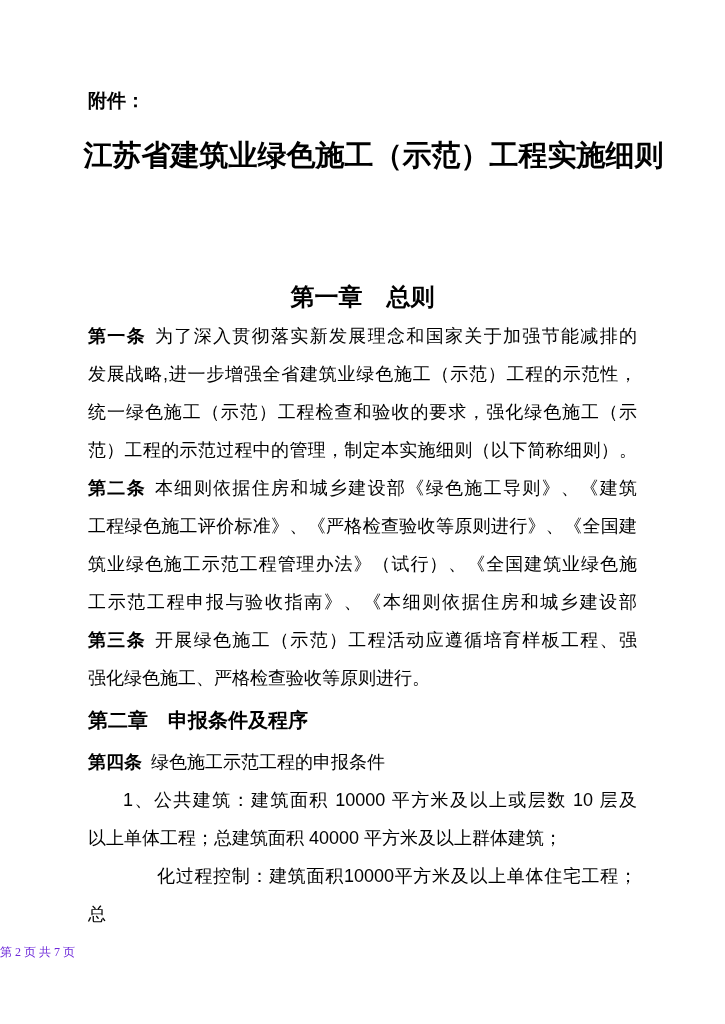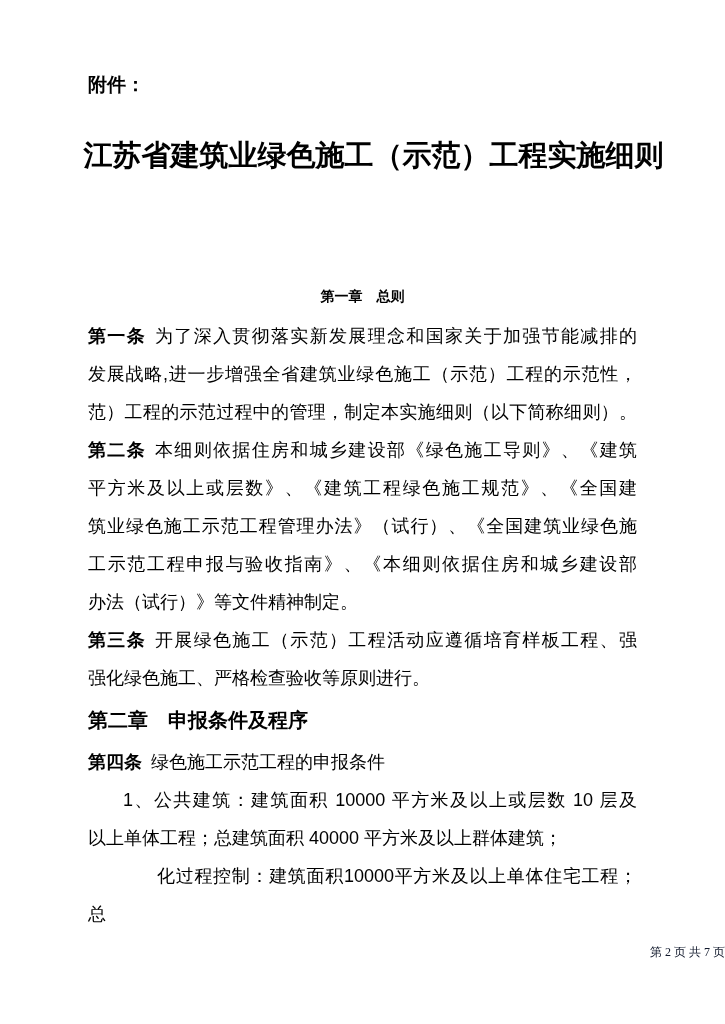--- a/index.html
+++ b/index.html
@@ -12,21 +12,21 @@
     width: 725px;
     height: 1024px;
     background: #ffffff;
     color: #000000;
     font-family: "Liberation Sans", "DejaVu Sans", sans-serif;
     overflow: hidden;
   }
   .attachment {
     position: absolute;
     left: 88px;
-    top: 74px;
+    top: 90px;
     font-size: 19px;
     font-weight: 600;
     line-height: 22px;
   }
   .title-wrap {
     position: absolute;
     top: 126px;
     left: 0;
     width: 725px;
     text-align: center;
@@ -44,21 +44,21 @@
     left: 88px;
     top: 276px;
     width: 549px;
     font-size: 18px;
   }
   .ch-heading-1 {
     height: 41px;
     line-height: 41px;
     text-align: center;
     font-weight: 700;
-    font-size: 14px;
+    font-size: 24px;
   }
   .ch-heading-2 {
     height: 46px;
     line-height: 46px;
     text-align: left;
     font-weight: 700;
     font-size: 20px;
   }
   .bline {
     height: 38px;
@@ -76,24 +76,24 @@
     font-weight: 800;
     margin-right: 9px;
   }
   .indent1 { text-indent: 35px; }
   .indent2 { text-indent: 69px; }
   .footer {
     position: absolute;
     top: 944px;
     left: 0;
     width: 725px;
-    text-align: right;
+    text-align: left;
     font-family: "Liberation Serif", "DejaVu Serif", serif;
     font-size: 12px;
-    color: #0f172a;
+    color: #6d28d9;
     line-height: 16px;
   }
 </style>
 </head>
 <body>
 
 <div class="page">
 
   <div class="attachment">附件：</div>
 
@@ -102,29 +102,29 @@
   </div>
 
   <div class="body-block">
 
     <div class="ch-heading-1">第一章　总则</div>
 
     <div class="bline fill">
       <span class="lead">第一条</span><span>为了深入贯彻落实新发展理念和国家关于加强节能减排的</span>
     </div>
     <div class="bline fill">发展战略,进一步增强全省建筑业绿色施工（示范）工程的示范性，</div>
+    <div class="bline fill">统一绿色施工（示范）工程检查和验收的要求，强化绿色施工（示</div>
     <div class="bline fill">范）工程的示范过程中的管理，制定本实施细则（以下简称细则）。</div>
 
     <div class="bline fill">
       <span class="lead">第二条</span><span>本细则依据住房和城乡建设部《绿色施工导则》、《建筑</span>
     </div>
-    <div class="bline fill">平方米及以上或层数》、《建筑工程绿色施工规范》、《全国建</div>
+    <div class="bline fill">工程绿色施工评价标准》、《严格检查验收等原则进行》、《全国建</div>
     <div class="bline fill">筑业绿色施工示范工程管理办法》（试行）、《全国建筑业绿色施</div>
     <div class="bline fill">工示范工程申报与验收指南》、《本细则依据住房和城乡建设部</div>
-    <div class="bline left">办法（试行）》等文件精神制定。</div>
 
     <div class="bline fill">
       <span class="lead">第三条</span><span>开展绿色施工（示范）工程活动应遵循培育样板工程、强</span>
     </div>
     <div class="bline left">强化绿色施工、严格检查验收等原则进行。</div>
 
     <div class="ch-heading-2">第二章　申报条件及程序</div>
 
     <div class="bline left">
       <span class="lead">第四条</span><span>绿色施工示范工程的申报条件</span>

